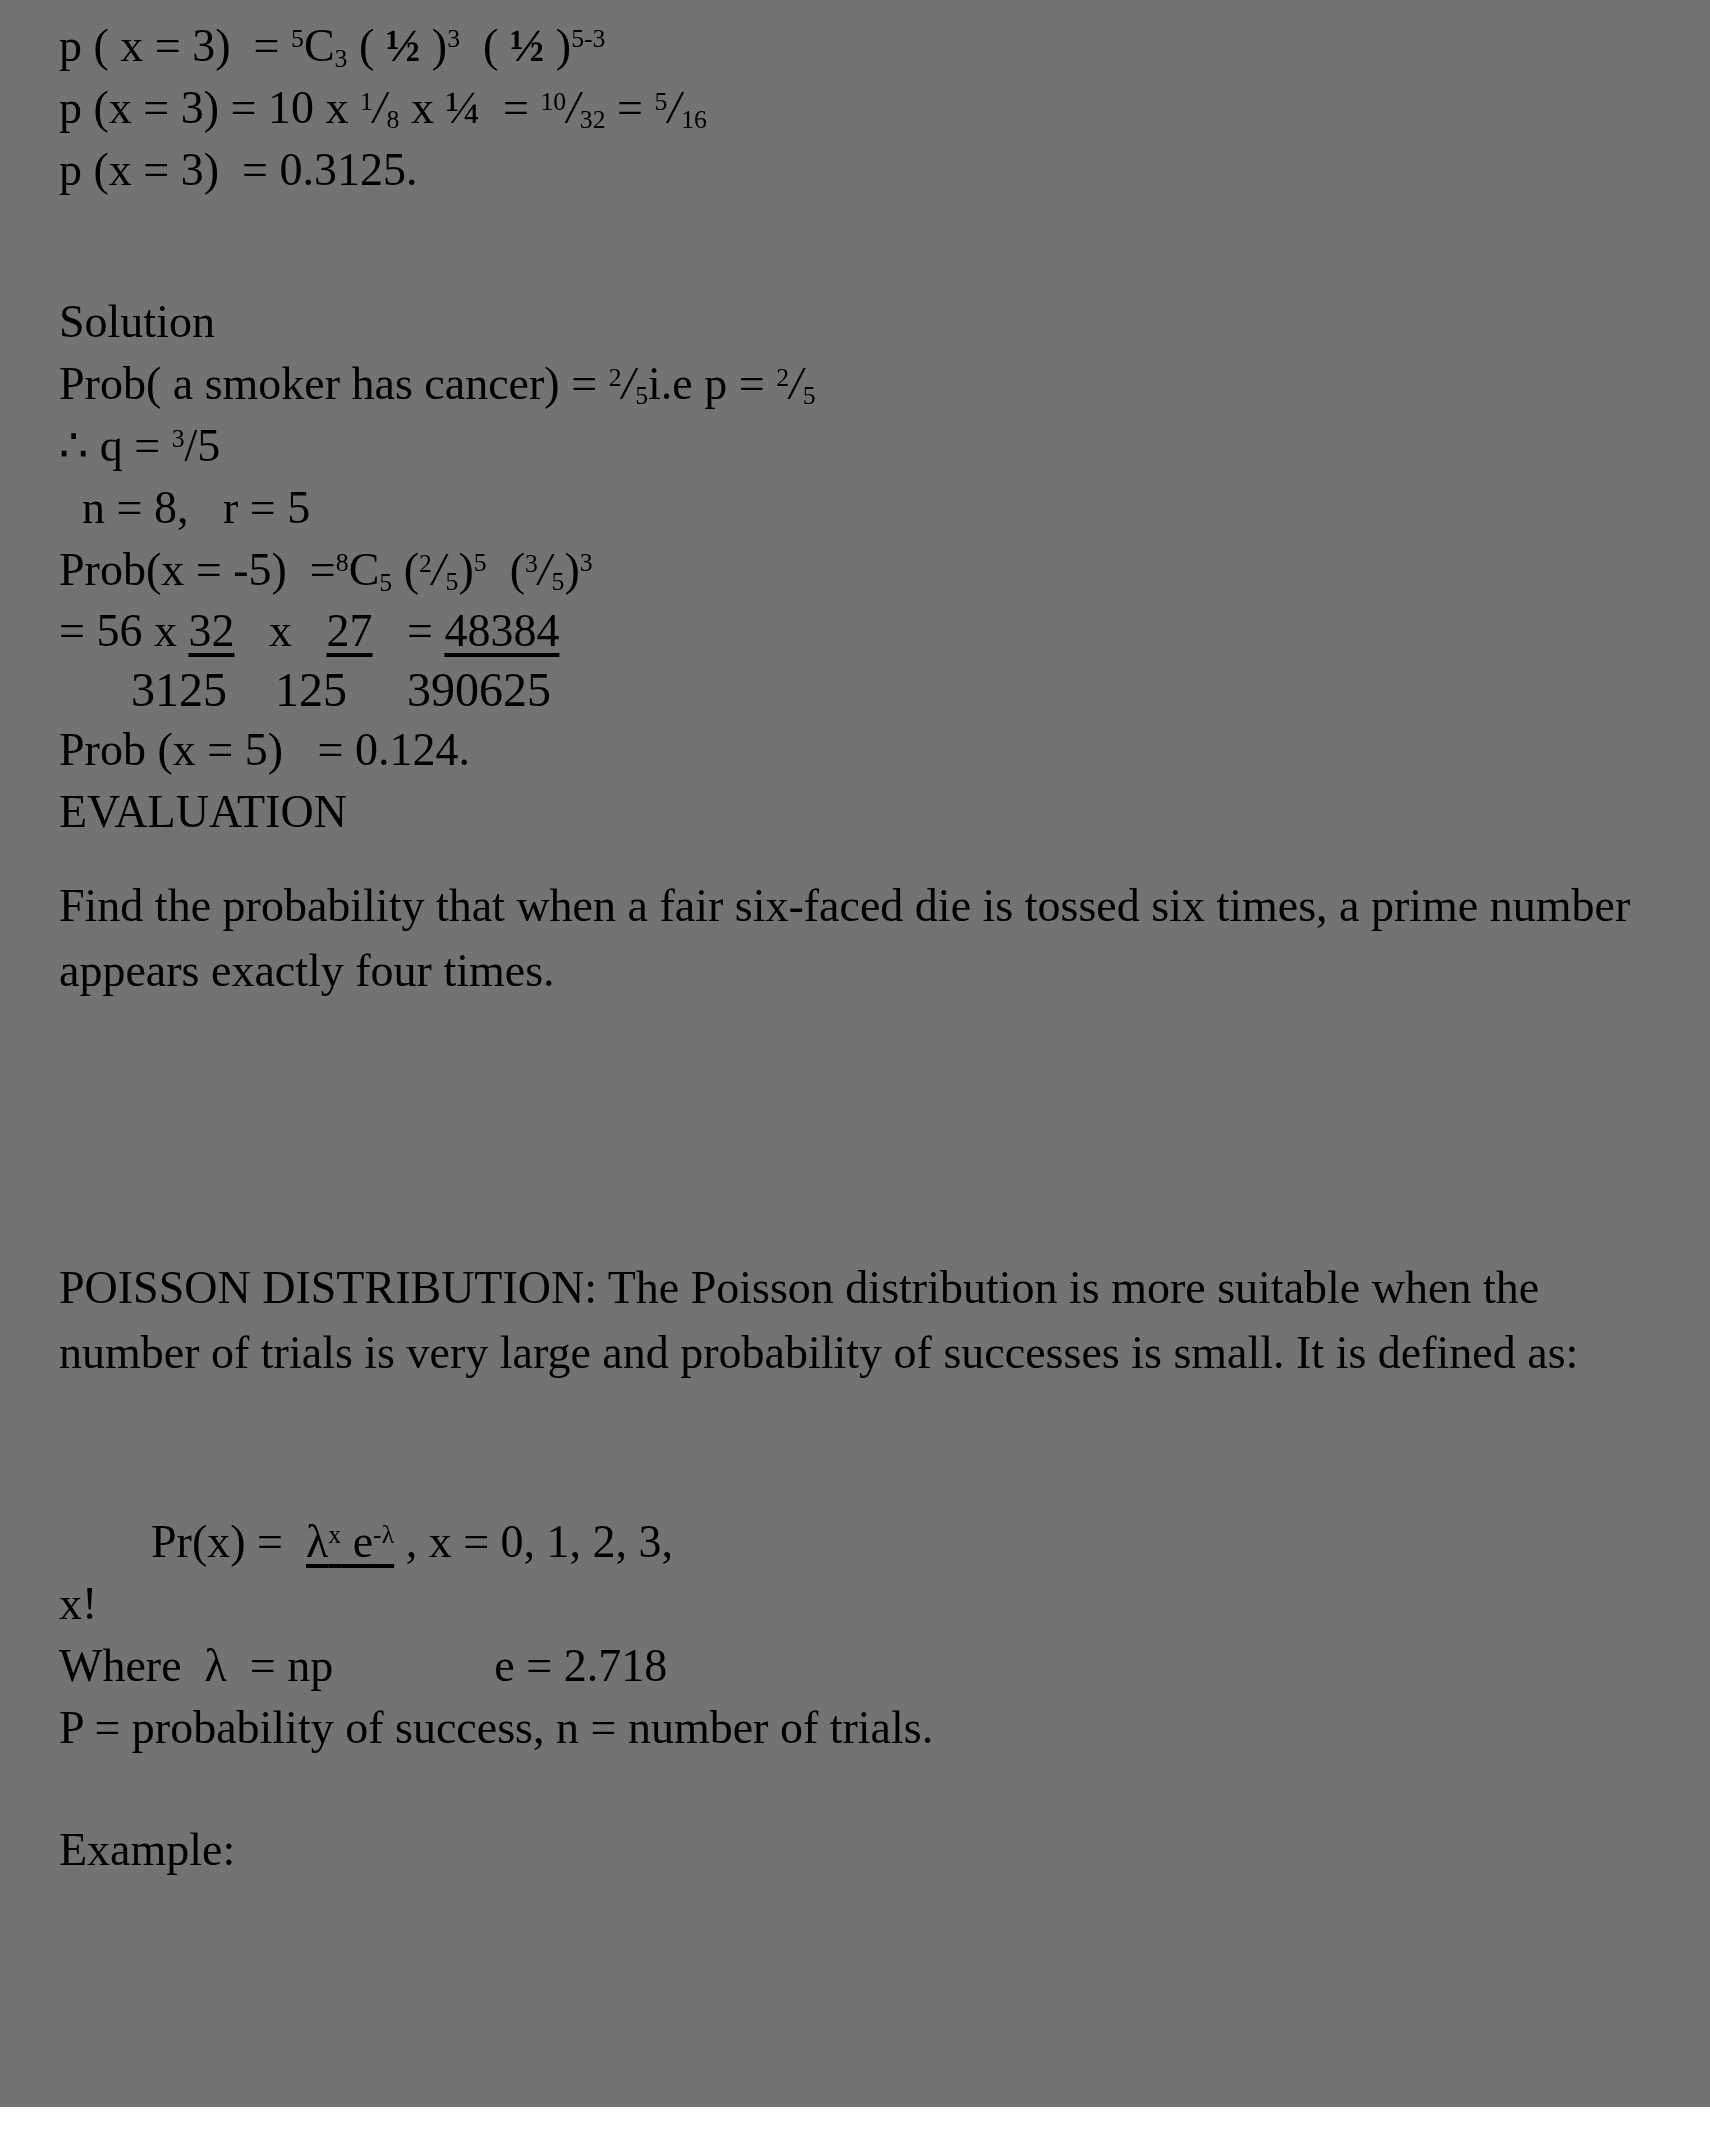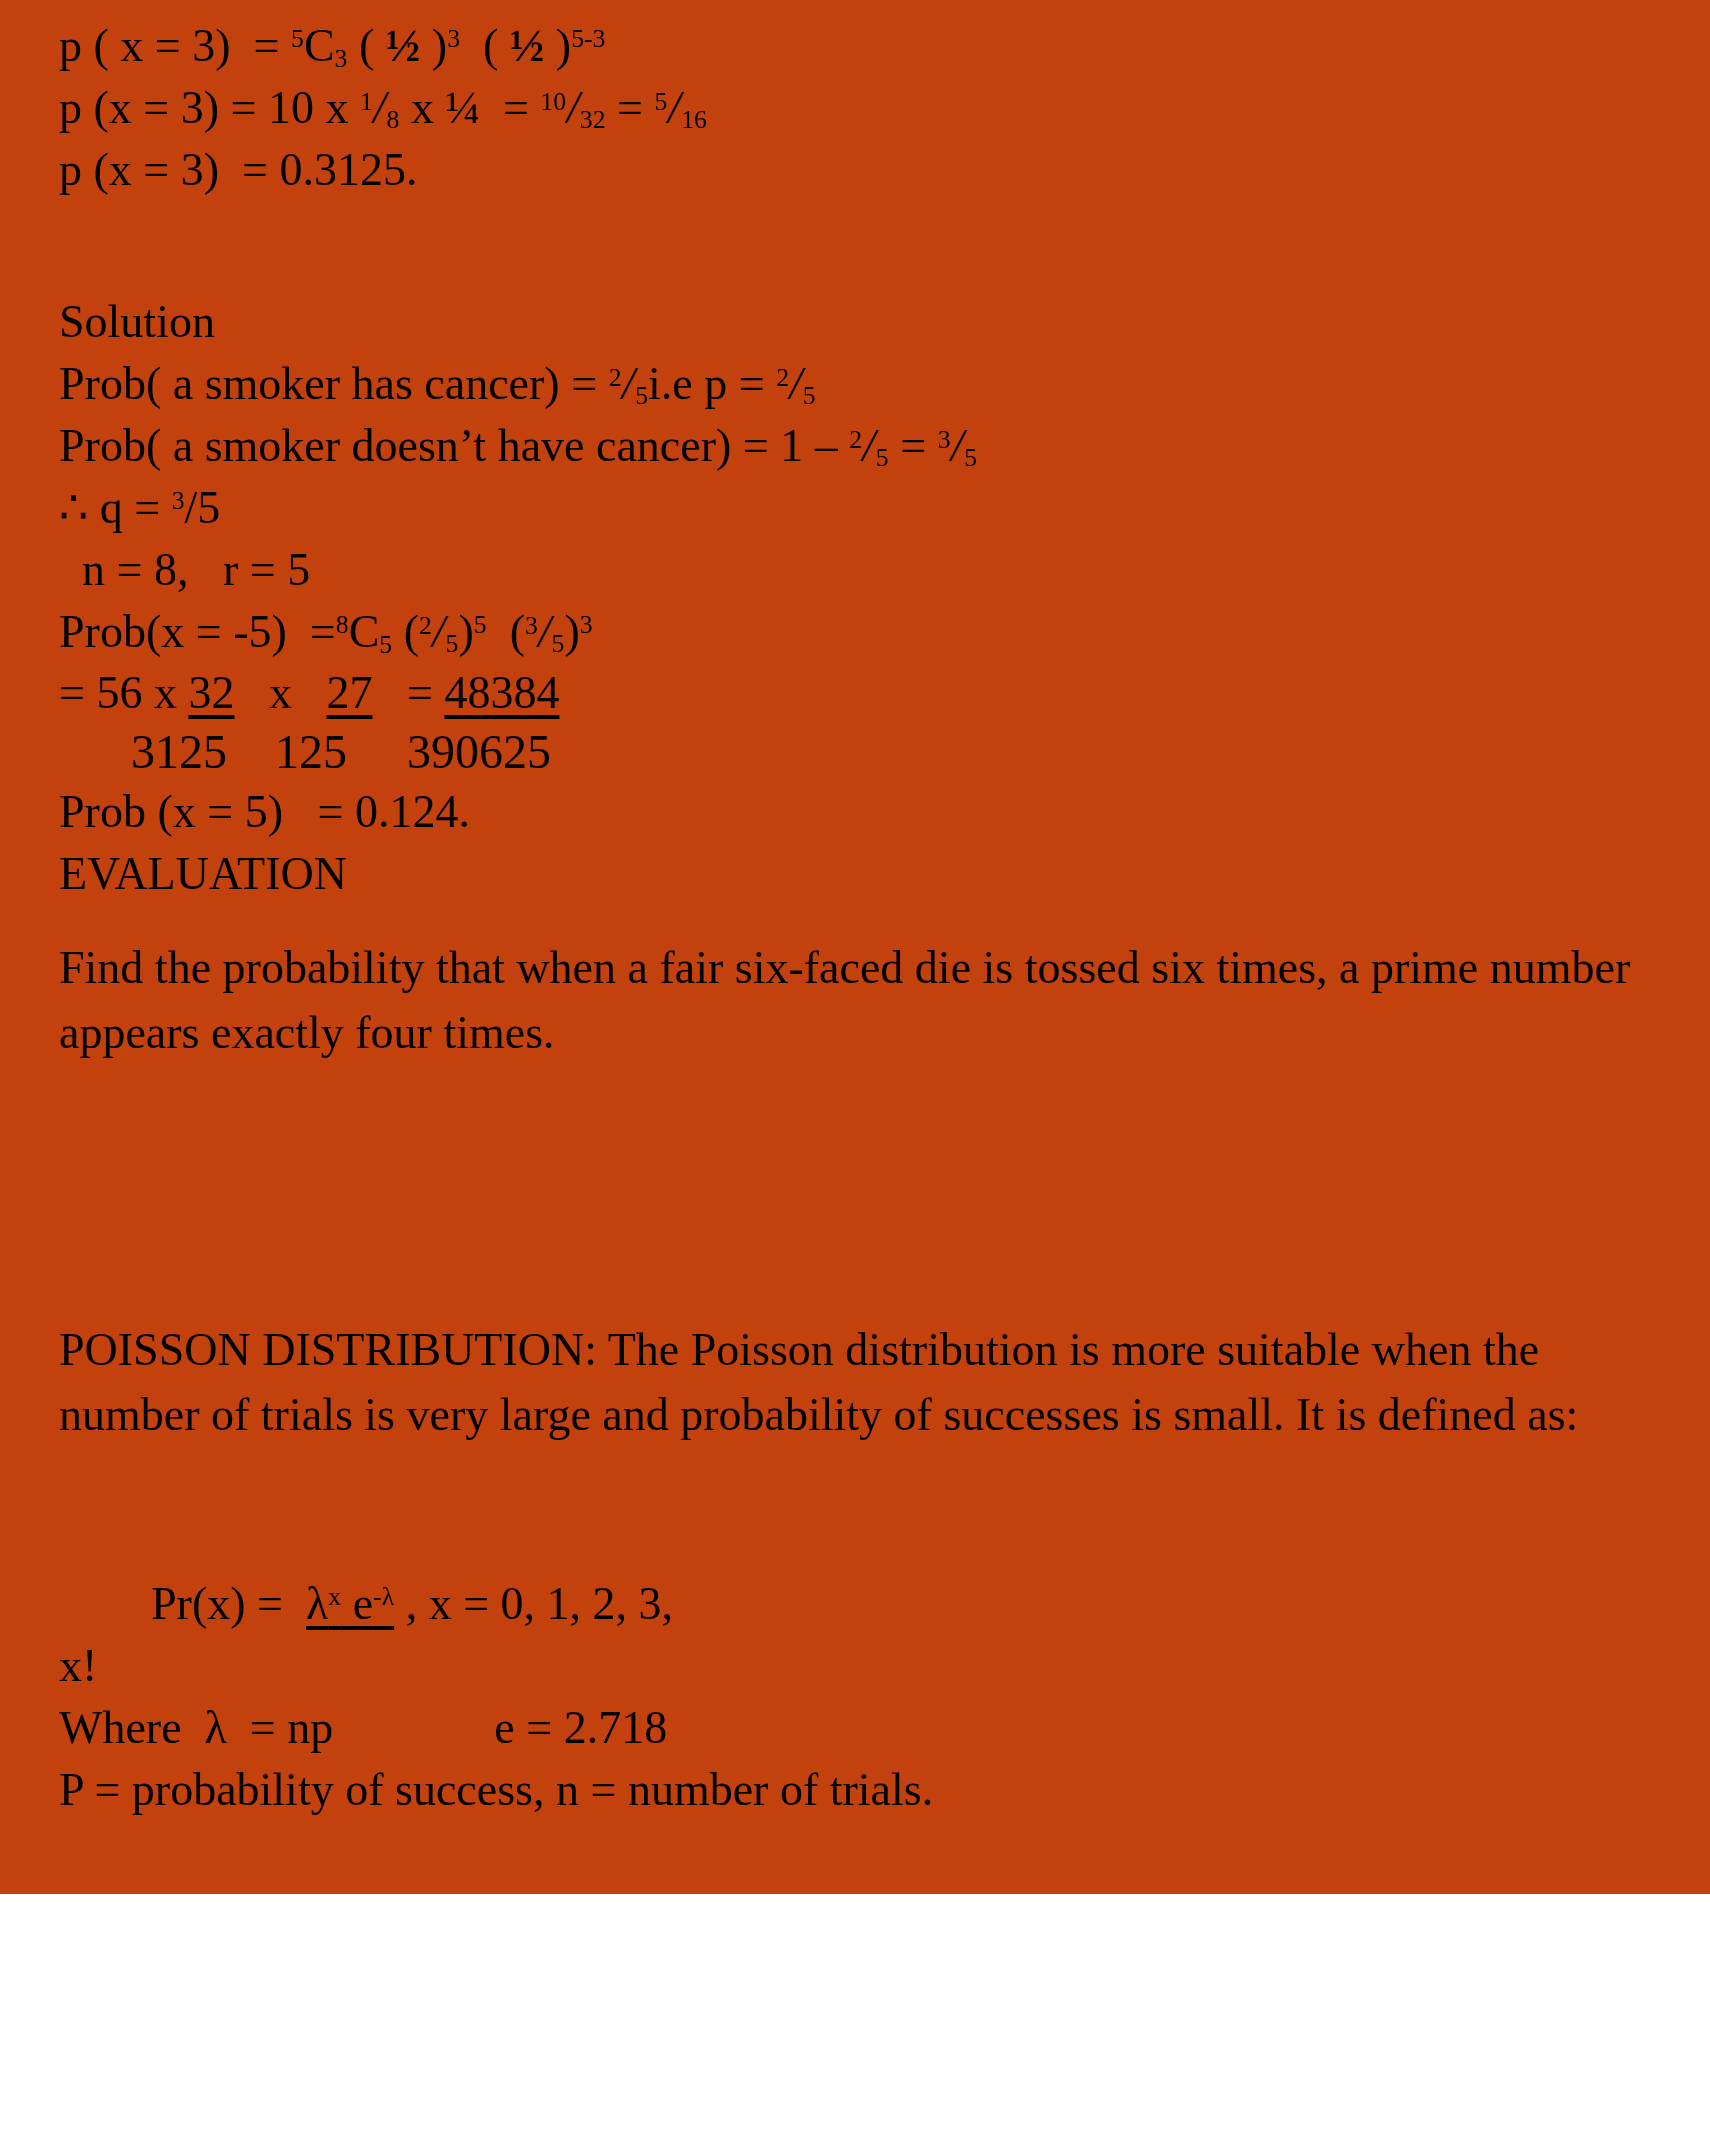--- a/index.html
+++ b/index.html
@@ -7,22 +7,22 @@
     padding: 0;
     background: #ffffff;
   }
   body {
     font-family: "Liberation Serif", "DejaVu Serif", serif;
     color: #000000;
   }
   .page {
     position: relative;
     width: 1711px;
-    height: 1894px;
-    background: #c2410c;
+    height: 2107px;
+    background: #737373;
     overflow: hidden;
     box-sizing: border-box;
     padding: 15px;
   }
   .doc {
     position: absolute;
     left: 59px;
     top: 15px;
     width: 1594px;
   }
@@ -98,21 +98,20 @@
 
     <div class="gap-md"></div>
 
 
     <div class="gap-sm"></div>
 
     <div class="line bold">Solution</div>
 
     <div class="line"><span>Prob( a smoker has cancer) = </span><span class="frac"><span class="n">2</span><span class="sl">/</span><span class="d">5</span></span><span>i.e p = </span><span class="frac"><span class="n">2</span><span class="sl">/</span><span class="d">5</span></span></div>
 
-    <div class="line"><span>Prob( a smoker doesn’t have cancer) = 1 – </span><span class="frac"><span class="n">2</span><span class="sl">/</span><span class="d">5</span></span><span> = </span><span class="frac"><span class="n">3</span><span class="sl">/</span><span class="d">5</span></span></div>
 
     <div class="line"><span>∴ q = </span><sup class="s">3</sup><span>/5</span></div>
 
     <div class="line">  n = 8,   r = 5</div>
 
     <div class="line"><span>Prob(x = -5)  =</span><sup class="s">8</sup><span>C</span><sub class="s">5</sub><span> (</span><span class="frac"><span class="n">2</span><span class="sl">/</span><span class="d">5</span></span><span>)</span><sup class="s">5</sup><span>  (</span><span class="frac"><span class="n">3</span><span class="sl">/</span><span class="d">5</span></span><span>)</span><sup class="s">3</sup></div>
 
     <div class="fracrow"><span>= 56 x </span><span class="uline">32</span><span>   x   </span><span class="uline">27</span><span>   = </span><span class="uline">48384</span></div>
 
     <div class="fracrow2"><span>      </span><span>3125</span><span>    </span><span>125</span><span>     </span><span>390625</span></div>

